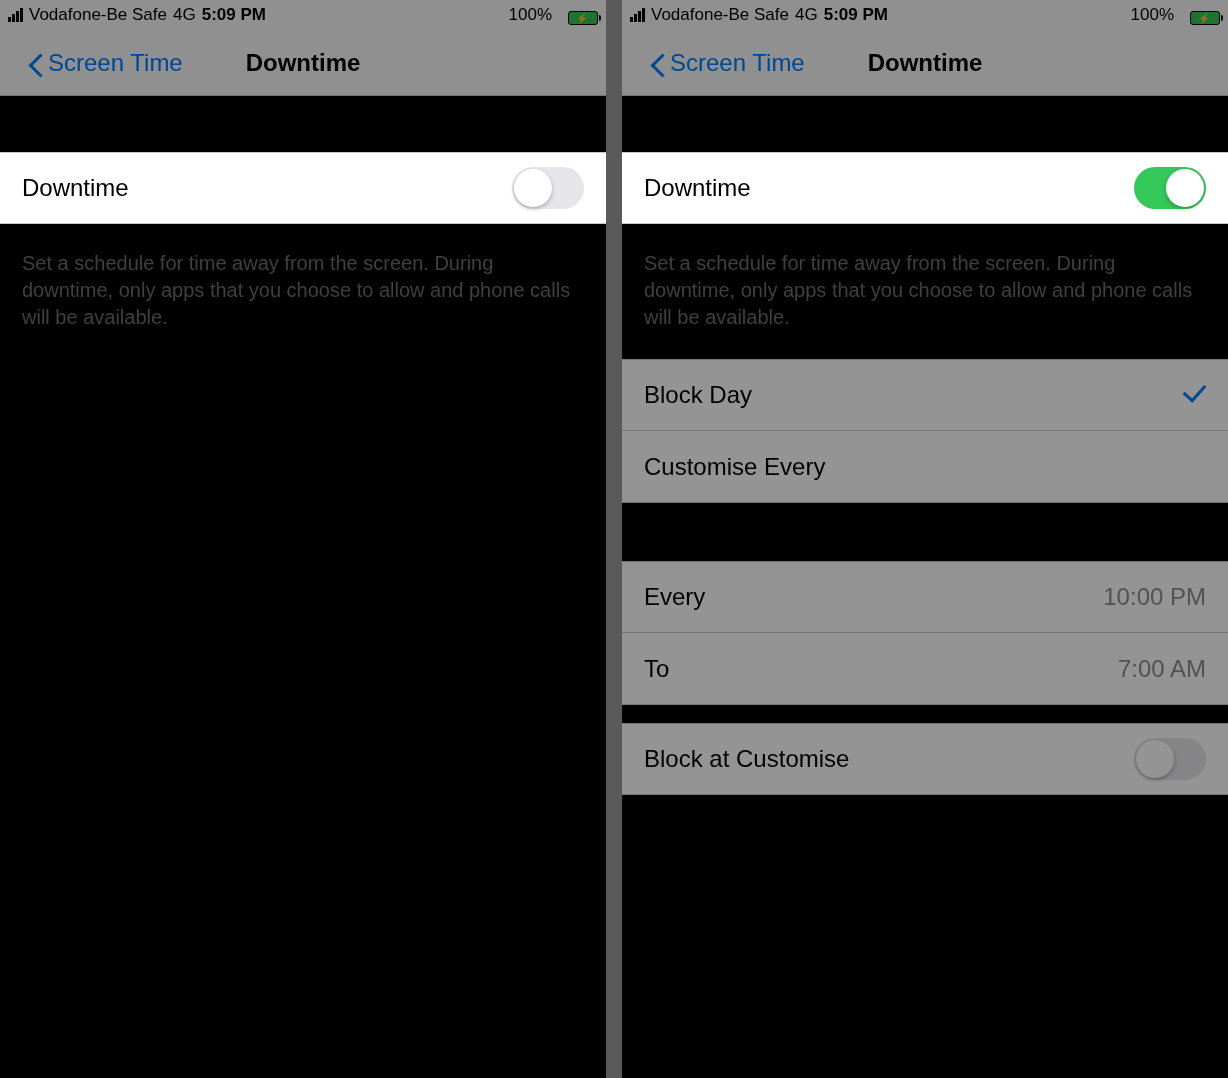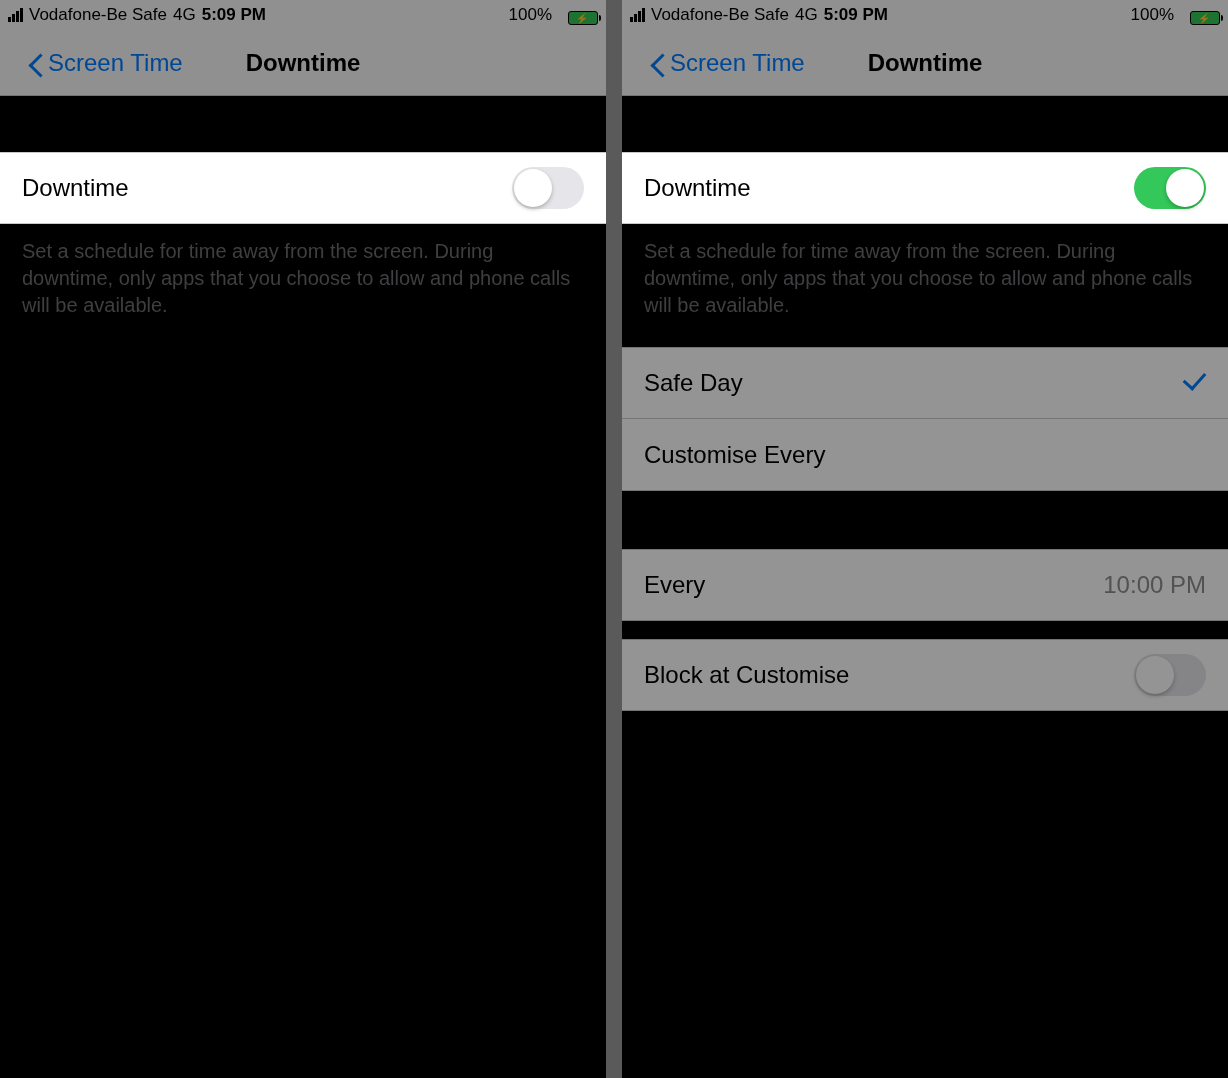--- a/index.html
+++ b/index.html
@@ -115,21 +115,21 @@
   .switch .knob {
     position:absolute; top:2px; left:2px;
     width:38px; height:38px; border-radius:50%;
     background:#fff;
     box-shadow: 0 2px 4px rgba(0,0,0,0.25);
     transition: left .1s;
   }
   .switch.on { background:#34c759; }
   .switch.on .knob { left: 32px; }
   .footer-text {
-    padding: 14px 22px 8px 22px;
+    padding: 26px 22px 8px 22px;
     font-size: 20px;
     color: #6d6d72;
     line-height: 1.35;
   }
   .check-icon {
     width: 26px; height: 26px;
     position: relative;
   }
   .check-icon::after {
     content:""; position:absolute;
@@ -233,32 +233,36 @@
       <span class="switch on">
           <span class="knob"></span>
         </span>
     </div>
 
     <div class="footer-text">Set a schedule for time away from the screen. During downtime, only apps that you choose to allow and phone calls will be available.</div>
 
     <div style="height:20px;"></div>
 
     <div class="cell cell-divider">
-      <span class="label">Safe Day</span>
+      <span class="label">Block Day</span>
       <span class="check-icon"></span>
     </div>
     <div class="cell">
       <span class="label">Customise Every</span>
     </div>
 
     <div class="group-gap-sm"></div>
 
     <div class="cell cell-divider">
       <span class="label">Every</span>
       <span class="value">10:00 PM</span>
+    </div>
+    <div class="cell">
+      <span class="label">To</span>
+      <span class="value">7:00 AM</span>
     </div>
 
 
     <div style="height:18px;"></div>
 
     <div class="cell cell-divider">
       <span class="label">Block at Customise</span>
       <span class="switch">
           <span class="knob"></span>
         </span>

